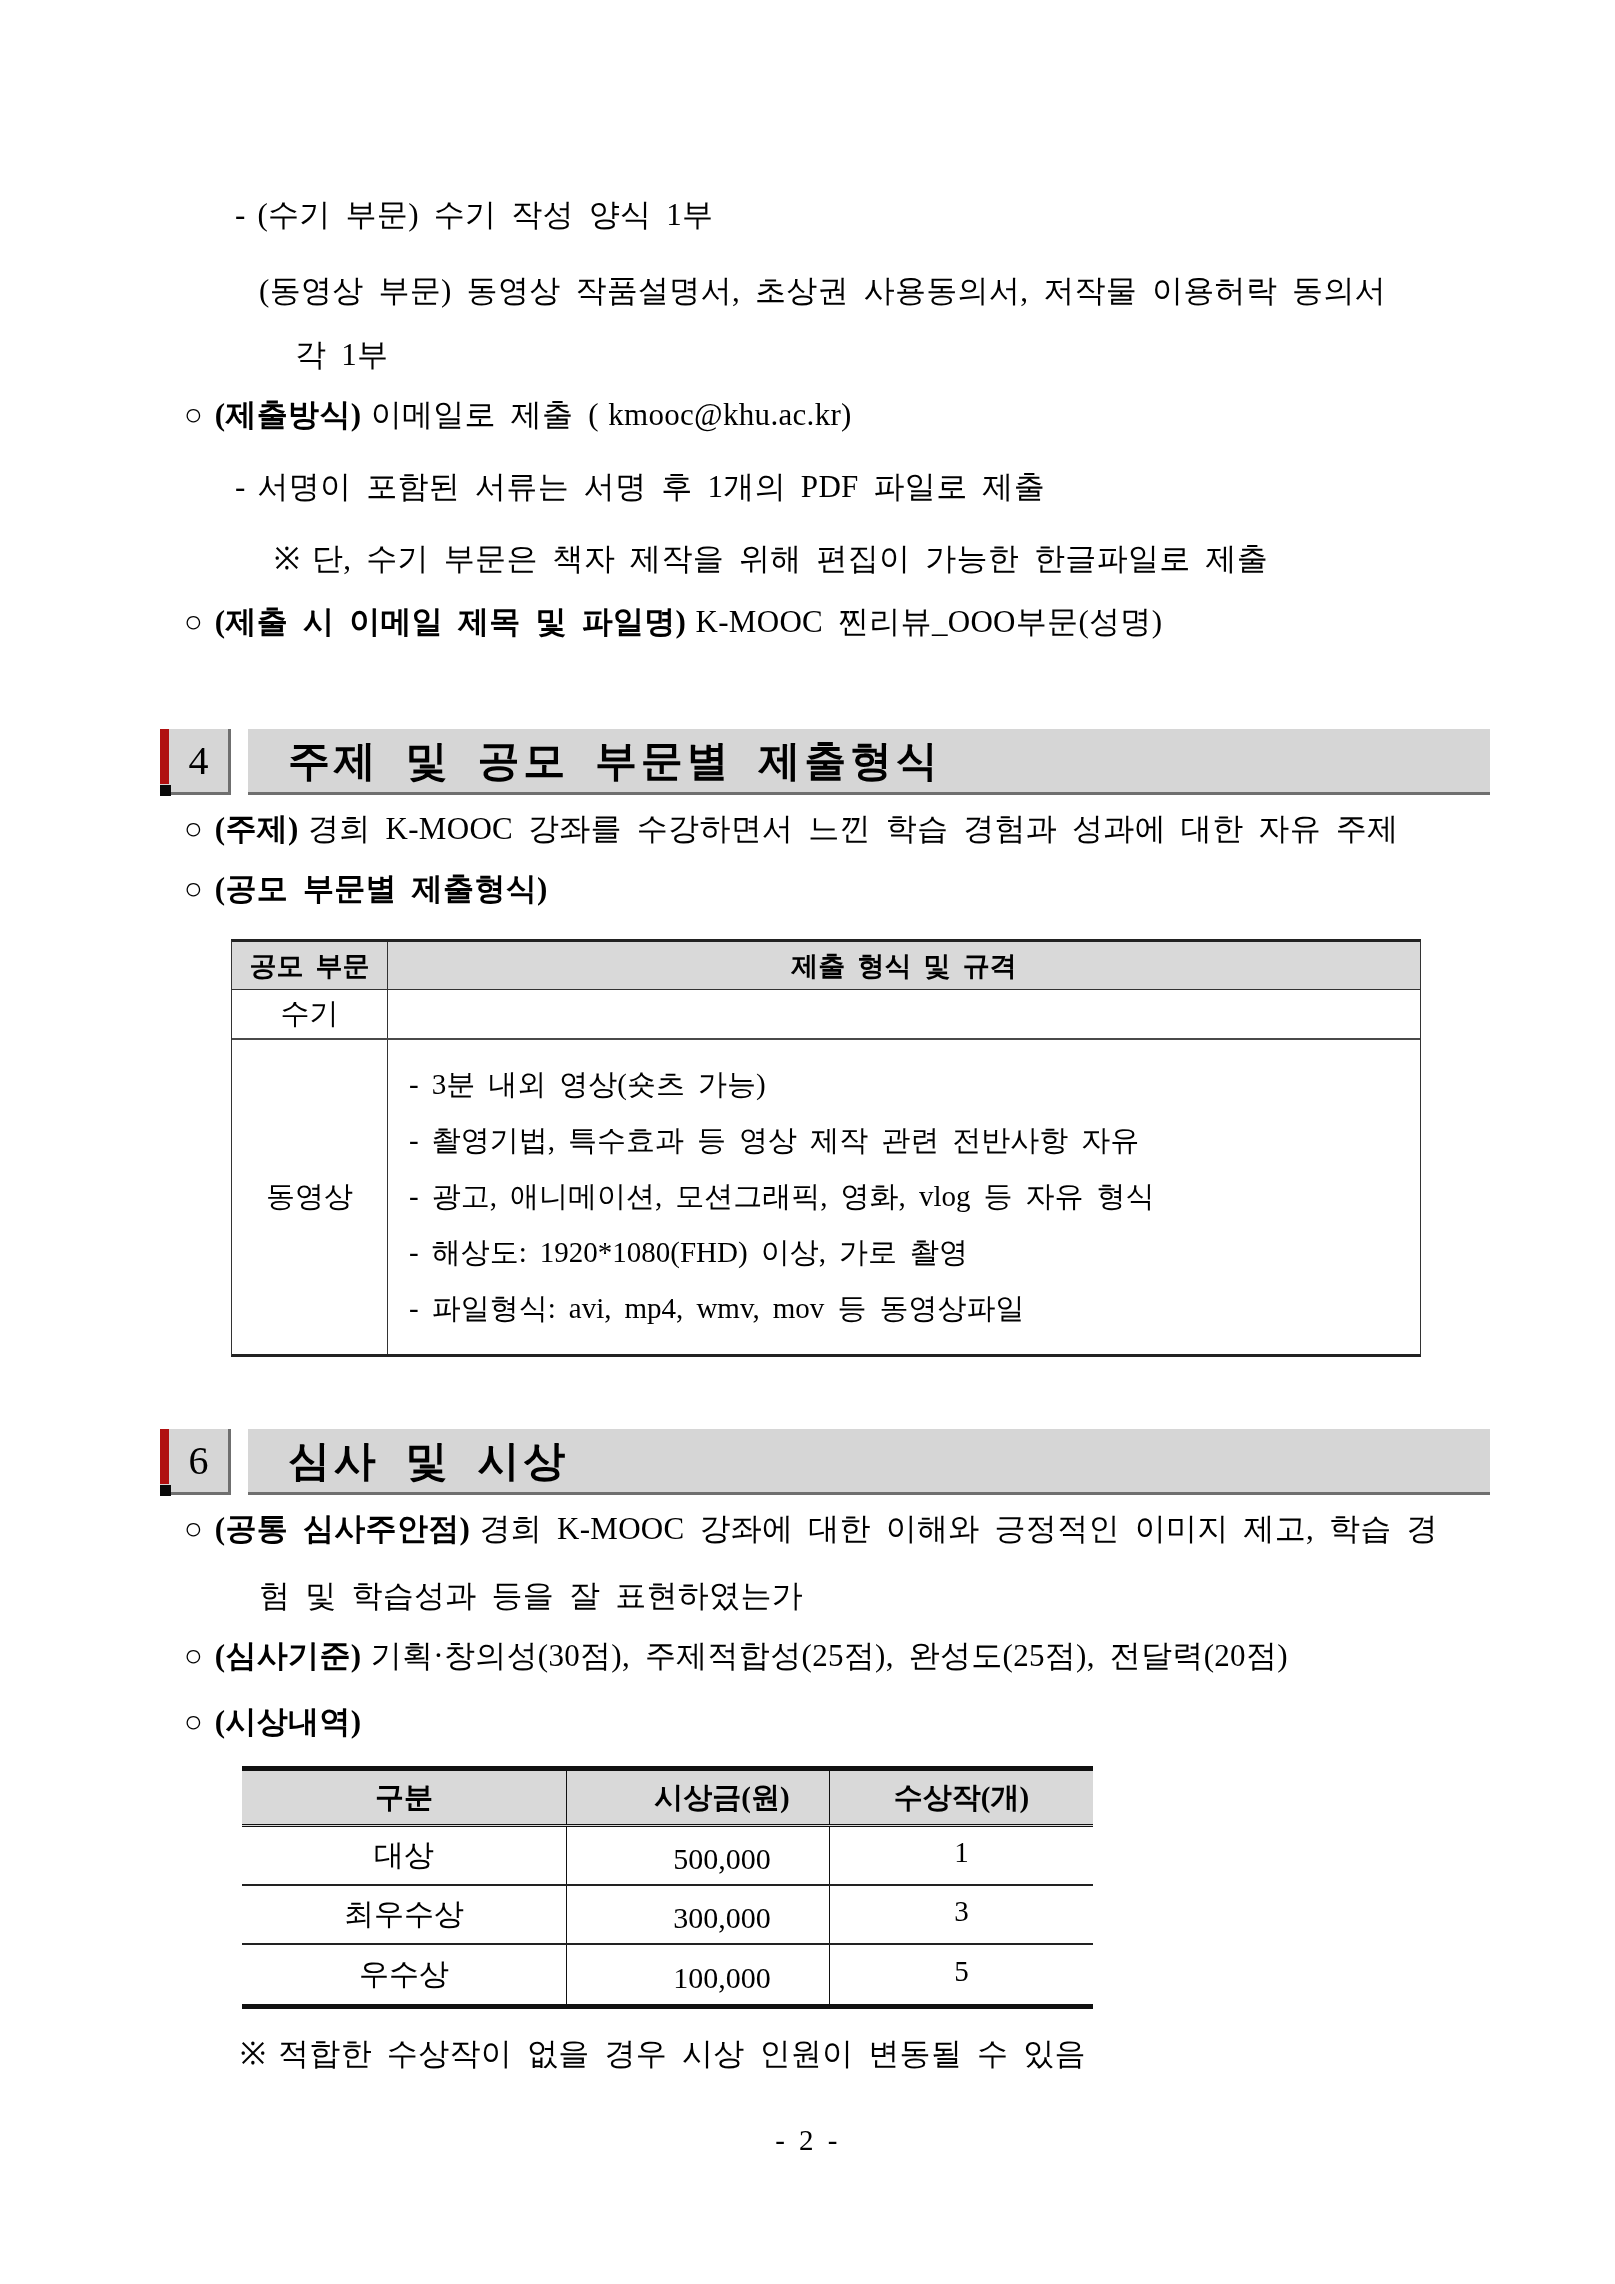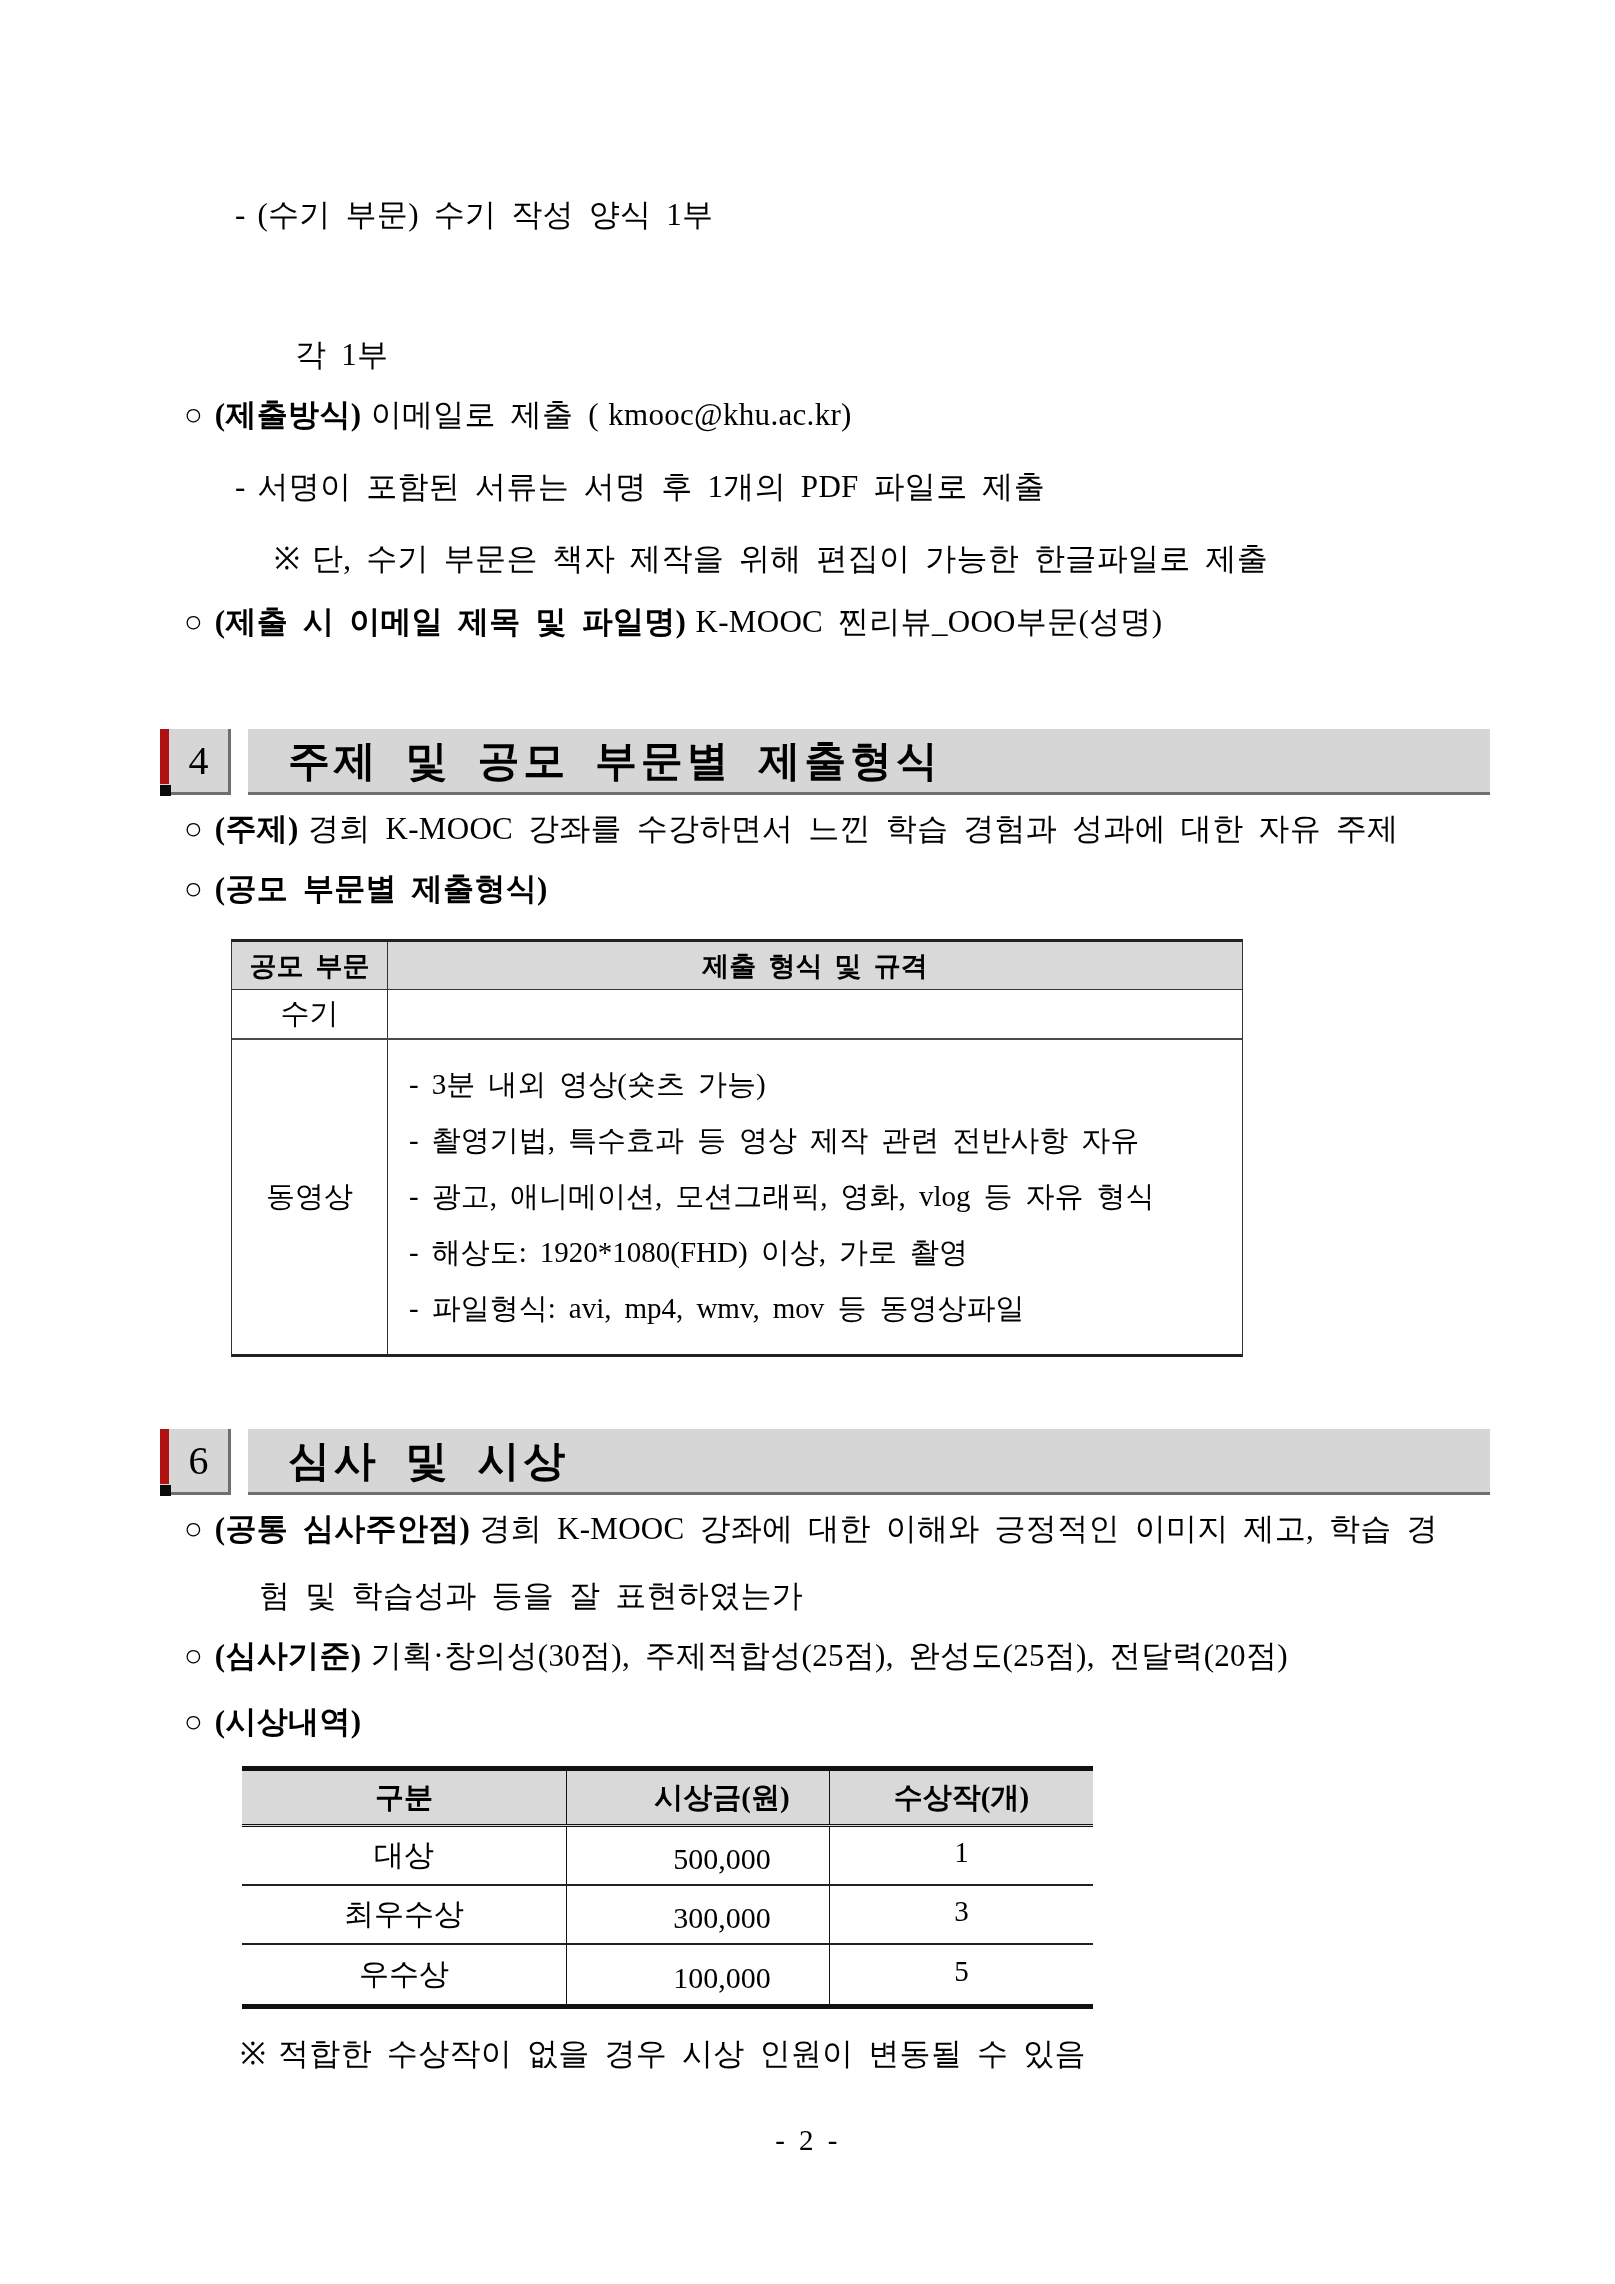--- a/index.html
+++ b/index.html
@@ -56,21 +56,21 @@
     border-bottom:3.9px solid #6f6f6f;
     box-sizing:content-box;
     display:flex; align-items:center;
     padding-left:40px;
     font-size:42px; font-weight:bold;
     letter-spacing:0.09em; word-spacing:0.28em;
   }
 
   
   .table1 {
-    position:absolute; left:231px; top:939px; width:1012px;
+    position:absolute; left:231px; top:939px; width:1190px;
     box-sizing:border-box;
     border-top:3.3px solid #222;
     border-bottom:3.3px solid #222;
     border-left:1.3px solid #333;
     border-right:1.3px solid #333;
     font-size:29px;
   }
   .t1-row { display:flex; box-sizing:border-box; }
   .t1-c1 {
     width:156px; flex:none;
@@ -110,20 +110,23 @@
   }
 </style>
 </head>
 <body>
 
 <div class="page">
 
   <div class="line" style="left:235px; top:196px;">
     <span class="mk">-</span><span class="seg">(수기 부문) 수기 작성 양식 1부</span>
   </div>
+  <div class="line" style="left:259px; top:272px;">
+    <span class="seg">(동영상 부문) 동영상 작품설명서, 초상권 사용동의서, 저작물 이용허락 동의서</span>
+  </div>
   <div class="line" style="left:295px; top:336px;">
     <span class="seg">각 1부</span>
   </div>
   <div class="line" style="left:184px; top:396px;">
     <span class="mk">○</span><span class="seg b">(제출방식)</span><span class="seg">이메일로 제출 (</span><span class="seg" style="margin-right:0;">kmooc@khu.ac.kr</span><span class="seg">)</span>
   </div>
   <div class="line" style="left:235px; top:468px;">
     <span class="mk">-</span><span class="seg">서명이 포함된 서류는 서명 후 1개의 PDF 파일로 제출</span>
   </div>
   <div class="line" style="left:274px; top:540px;">

